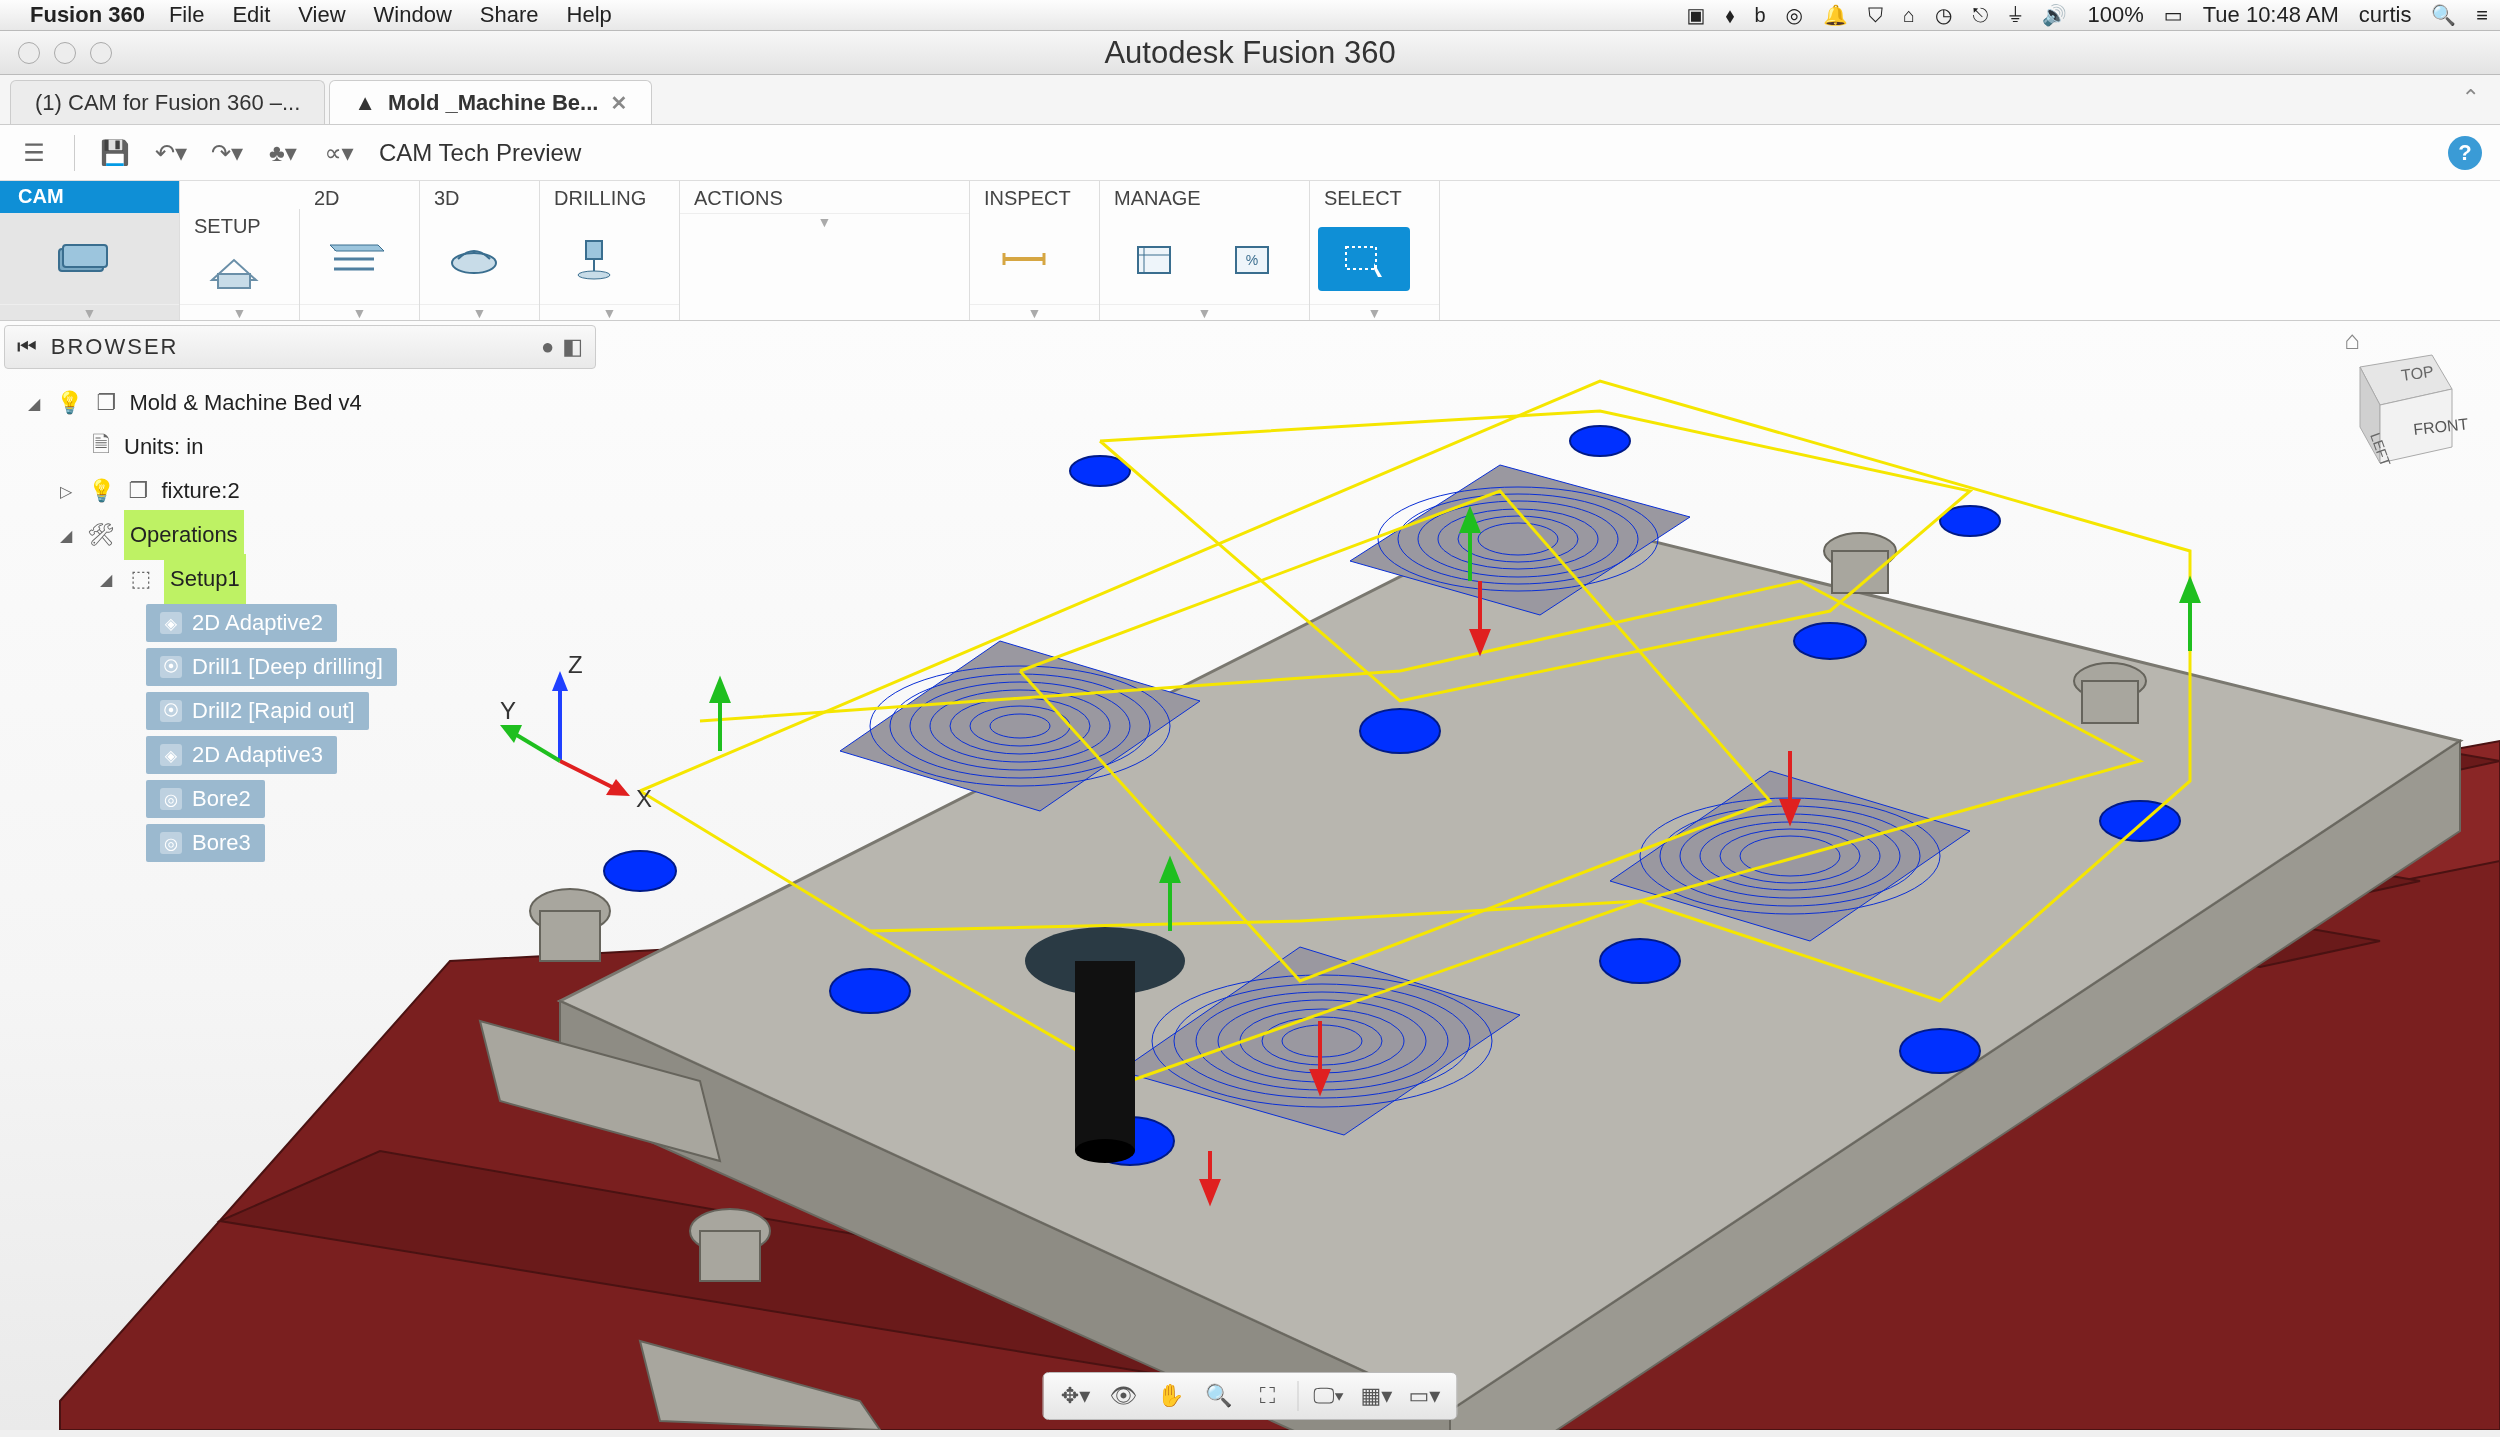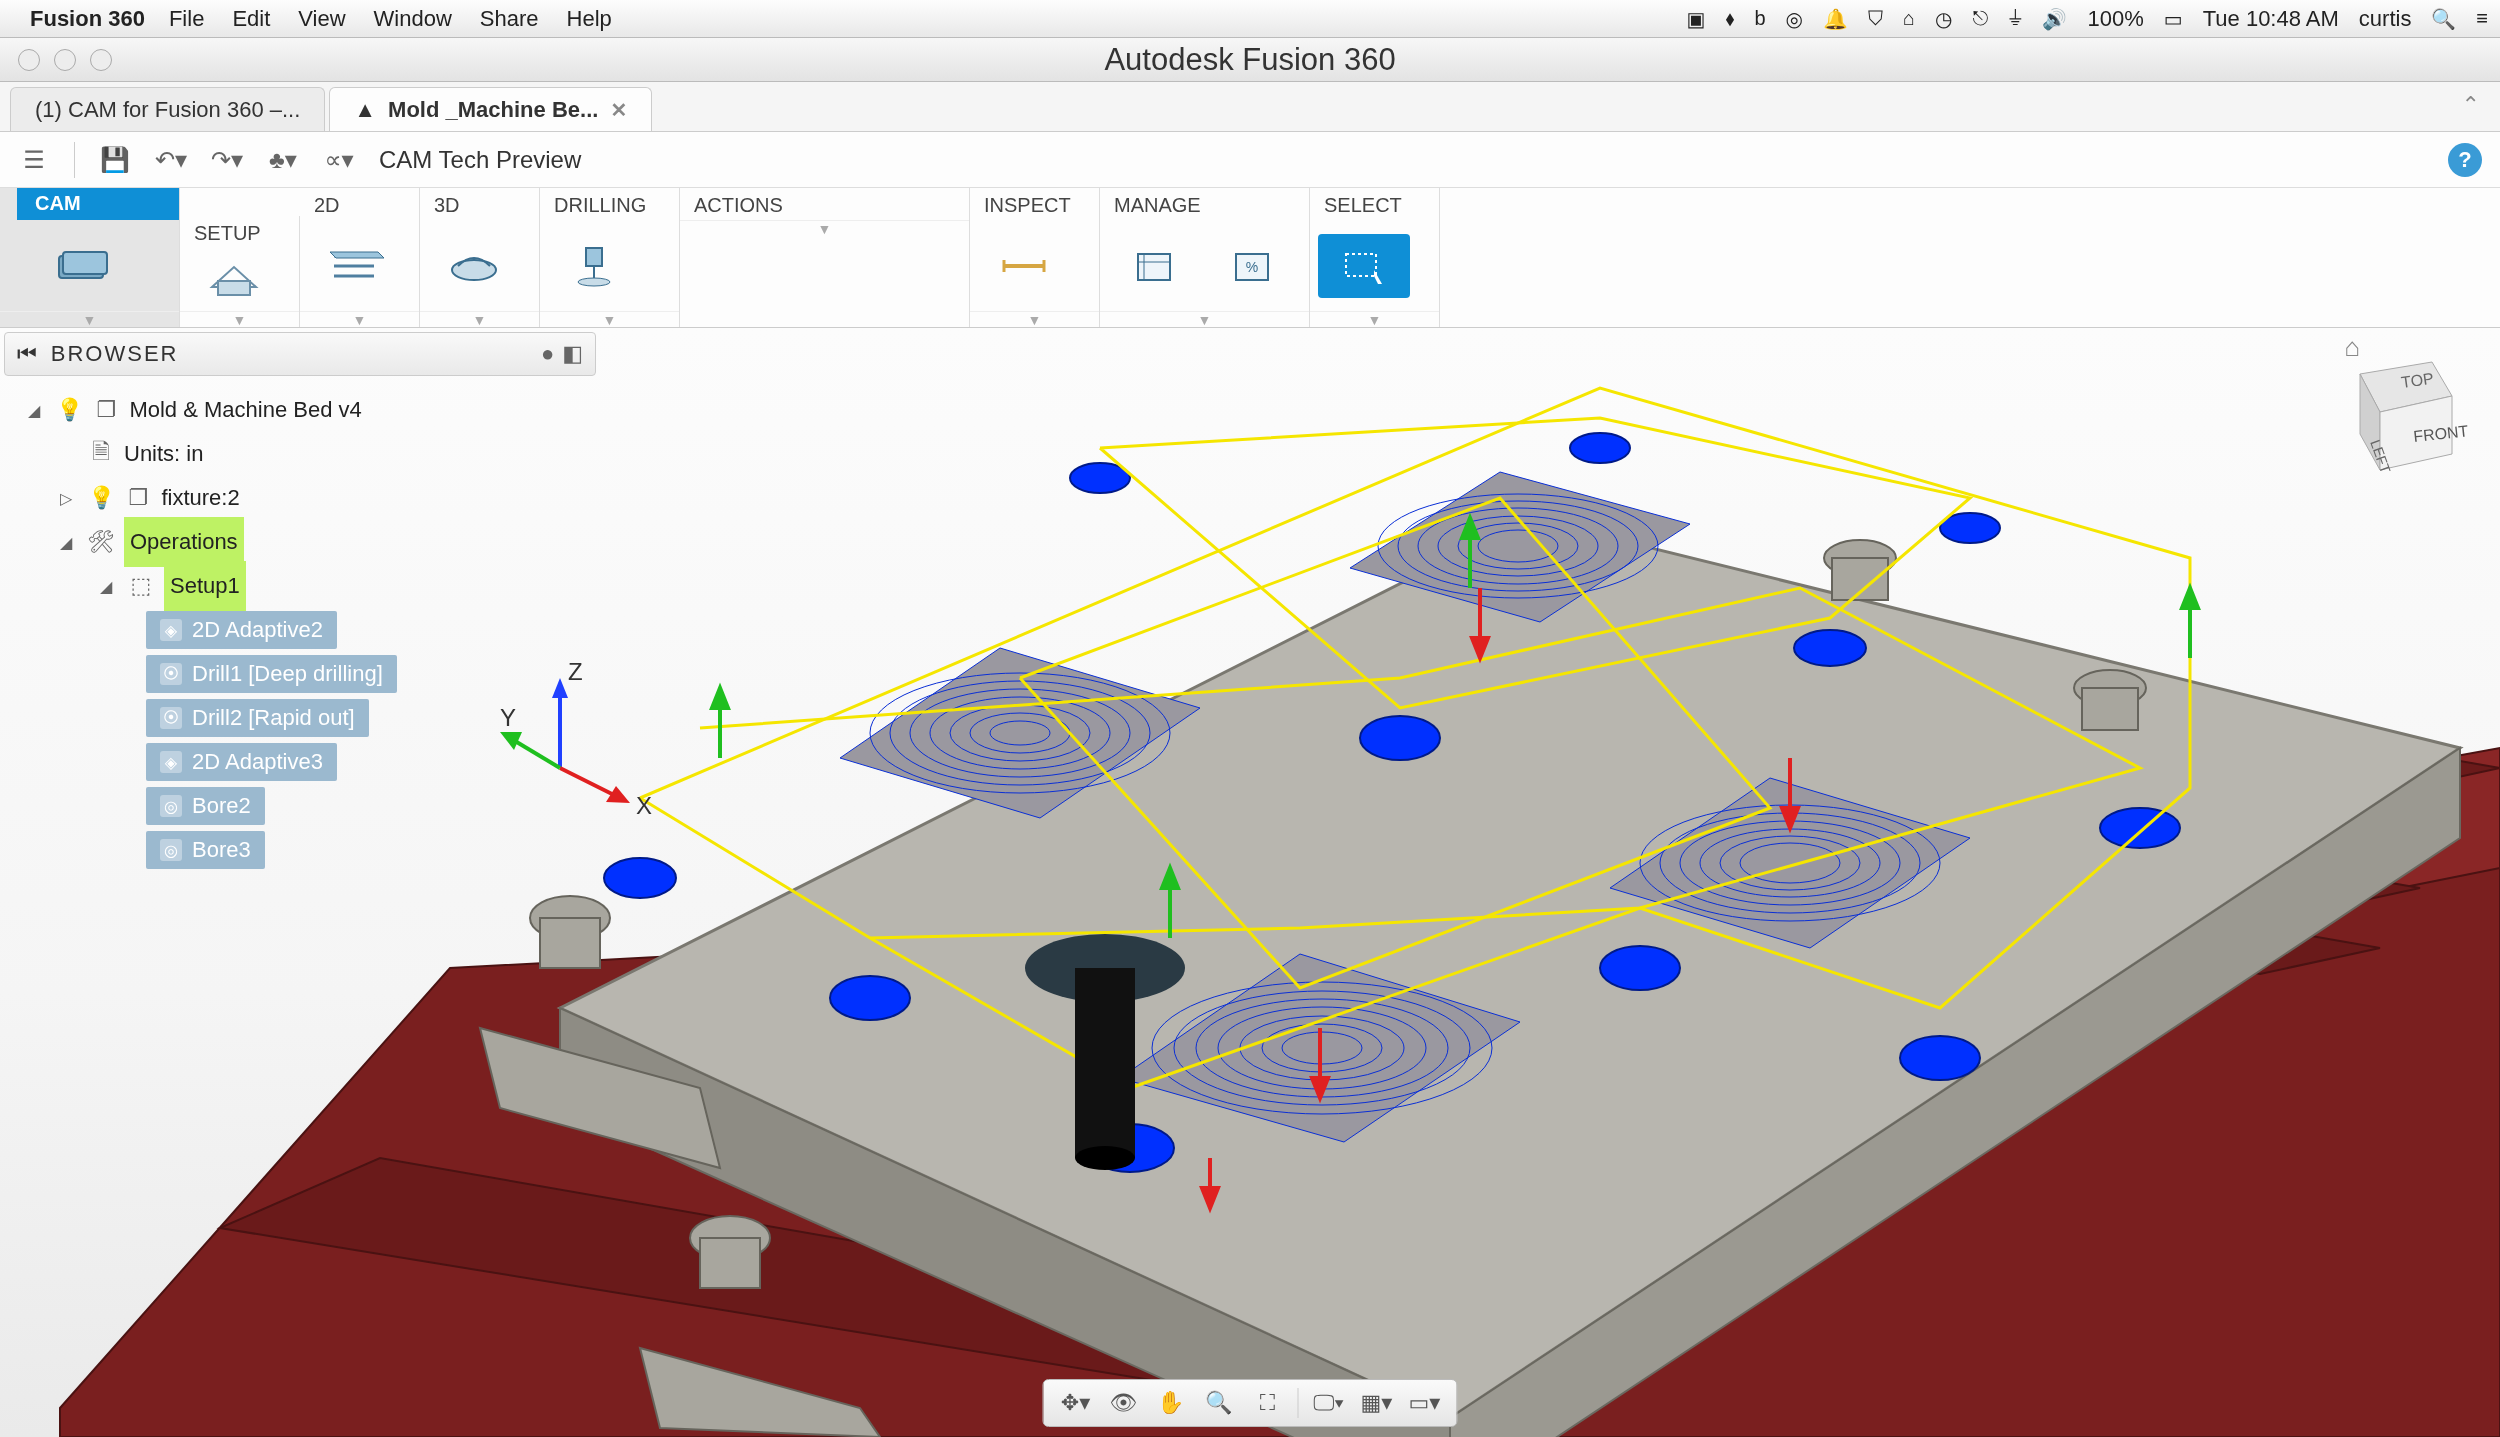--- a/index.html
+++ b/index.html
@@ -1,19 +1,19 @@
 <!DOCTYPE html>
 <html><head>
 <meta charset="utf-8">
 <style>
 * { margin: 0; padding: 0; box-sizing: border-box; font-family: -apple-system, "Helvetica Neue", Arial, sans-serif; }
 body { width: 2500px; height: 1437px; background: #f0f0f0; overflow: hidden; }
 
 
-.mac-menubar { height: 38px; background: linear-gradient(#fdfdfd, #e8e8e8); border-bottom: 1px solid #bbb; display: flex; align-items: center; padding: 0 12px; font-size: 22px; color: #222; }
+.mac-menubar { height: 31px; background: linear-gradient(#fdfdfd, #e8e8e8); border-bottom: 1px solid #bbb; display: flex; align-items: center; padding: 0 12px; font-size: 22px; color: #222; }
 .mac-menubar .apple { font-size: 26px; margin-right: 18px; }
 .mac-menubar .app-name { font-weight: 700; margin-right: 24px; }
 .mac-menubar .menu-item { margin-right: 28px; cursor: default; }
 .mac-menubar .right { margin-left: auto; display: flex; align-items: center; gap: 20px; font-size: 20px; }
 .mac-menubar .right .txt { font-size: 22px; }
 
 
 .win-titlebar { height: 44px; background: linear-gradient(#f7f7f7, #e3e3e3); border-bottom: 1px solid #bbb; display: flex; align-items: center; position: relative; }
 .traffic { display: flex; gap: 14px; margin-left: 18px; }
 .traffic span { width: 22px; height: 22px; border-radius: 50%; border: 1px solid #aaa; background: #ededed; }
@@ -33,21 +33,21 @@
 .qat .label { font-size: 24px; color: #333; }
 .qat .help { margin-left: auto; width: 34px; height: 34px; border-radius: 50%; background: #3a9bd6; color: #fff; display: flex; align-items: center; justify-content: center; font-weight: 700; font-size: 22px; }
 
 
 .ribbon { height: 140px; background: #fdfdfd; border-bottom: 1px solid #ccc; display: flex; }
 .ribbon-group { border-right: 1px solid #ddd; display: flex; flex-direction: column; }
 .ribbon-group .hdr { height: 32px; font-size: 20px; color: #444; padding: 6px 14px 0; text-align: left; }
 .ribbon-group .body { flex: 1; display: flex; align-items: center; padding: 0 8px; gap: 6px; }
 .ribbon-group .drop { height: 16px; text-align: center; color: #aaa; font-size: 14px; border-top: 1px solid #eee; }
 .rg-cam { background: #e5e5e5; }
-.rg-cam .hdr { background: #0f8fd6; color: #fff; font-weight: 600; padding: 4px 18px; margin-left: 17px; }
+.rg-cam .hdr { background: #0f8fd6; color: #fff; font-weight: 600; padding: 4px 18px; }
 .big-btn { width: 92px; height: 64px; border: 1px solid transparent; border-radius: 4px; display: flex; align-items: center; justify-content: center; }
 .big-btn.sel { background: #0f8fd6; }
 .big-btn svg { width: 60px; height: 44px; }
 .rg-select .big-btn.sel { background: #0f8fd6; }
 
 
 .content { display: flex; height: 1109px; position: relative; }
 
 
 .browser { width: 600px; background: transparent; position: absolute; left: 0; top: 0; z-index: 5; }

